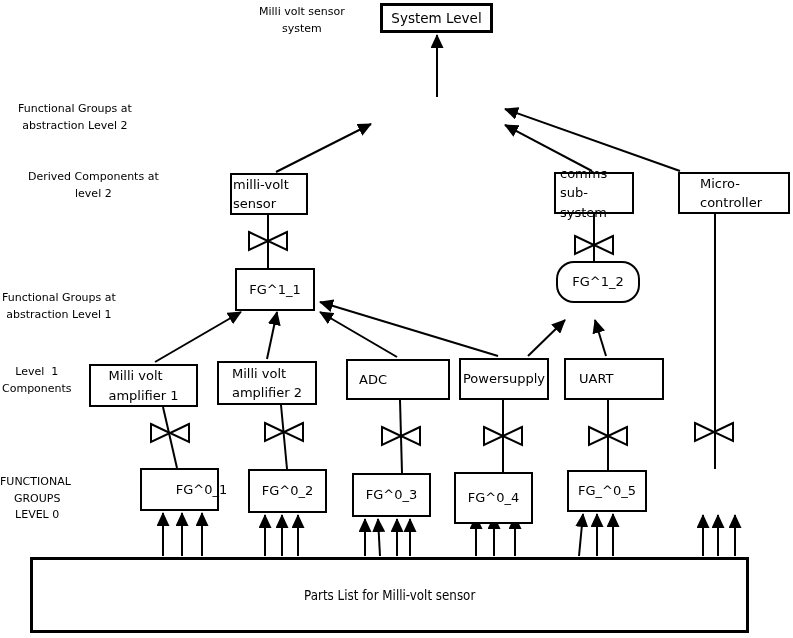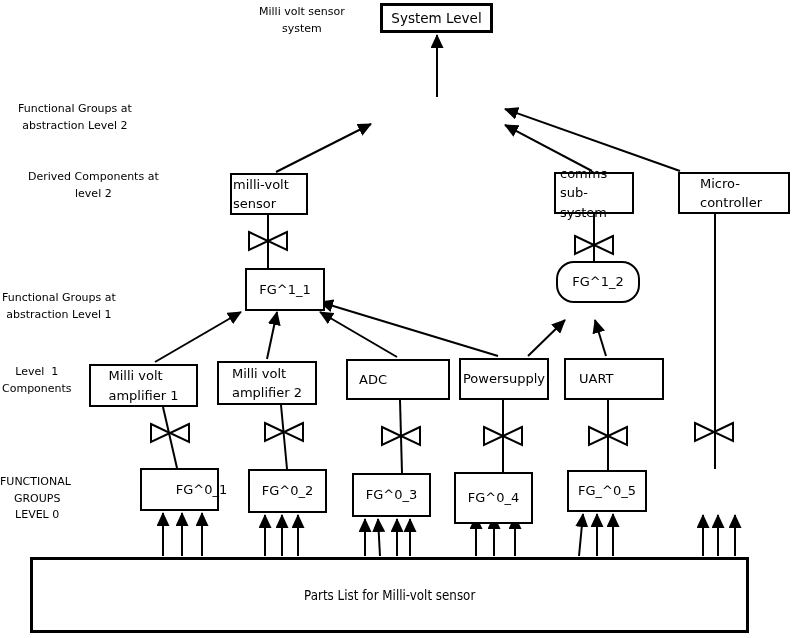--- a/index.html
+++ b/index.html
@@ -157,21 +157,21 @@
   <div class="node alignleft" style="left:554px;top:172px;width:80px;height:42px;padding-left:4px;">
       <span class="lbl">comms
 sub-system</span>
     </div>
 
   <div class="node alignleft" style="left:678px;top:172px;width:112px;height:42px;padding-left:20px;">
       <span class="lbl">Micro-
 controller</span>
     </div>
 
-  <div class="node" style="left:245px;top:268px;width:80px;height:43px;">
+  <div class="node" style="left:235px;top:268px;width:80px;height:43px;">
       <span class="lbl">FG^1_1</span>
     </div>
 
   <div class="node" style="left:556px;top:261px;width:84px;height:42px;border-radius:18px;">
       <span class="lbl">FG^1_2</span>
     </div>
 
   <div class="node" style="left:89px;top:364px;width:109px;height:43px;">
       <span class="lbl">Milli volt
 amplifier 1</span>

